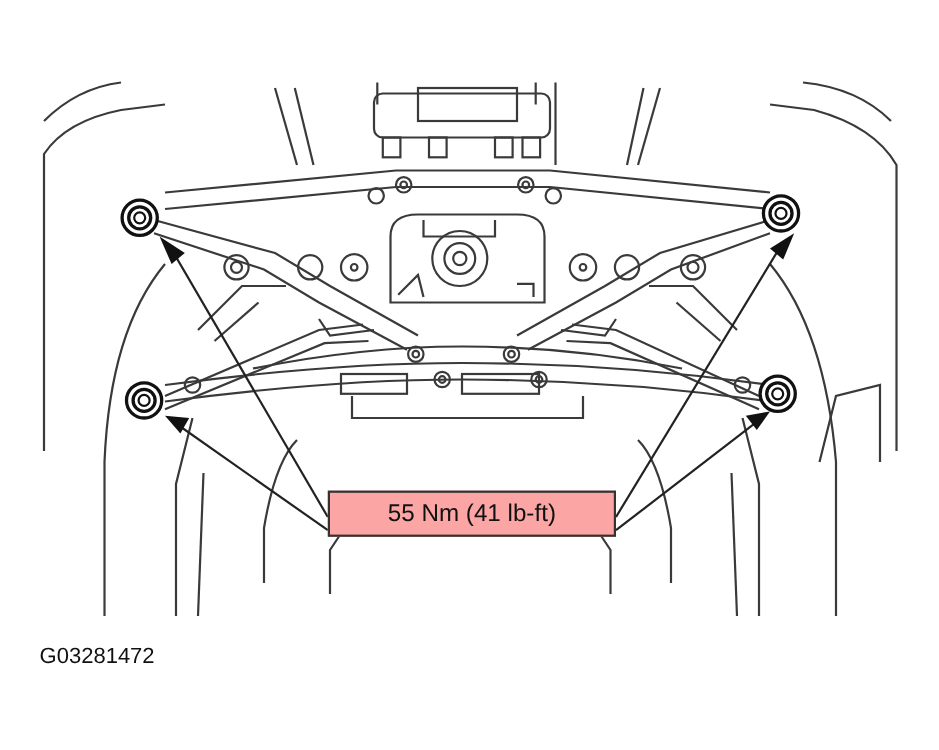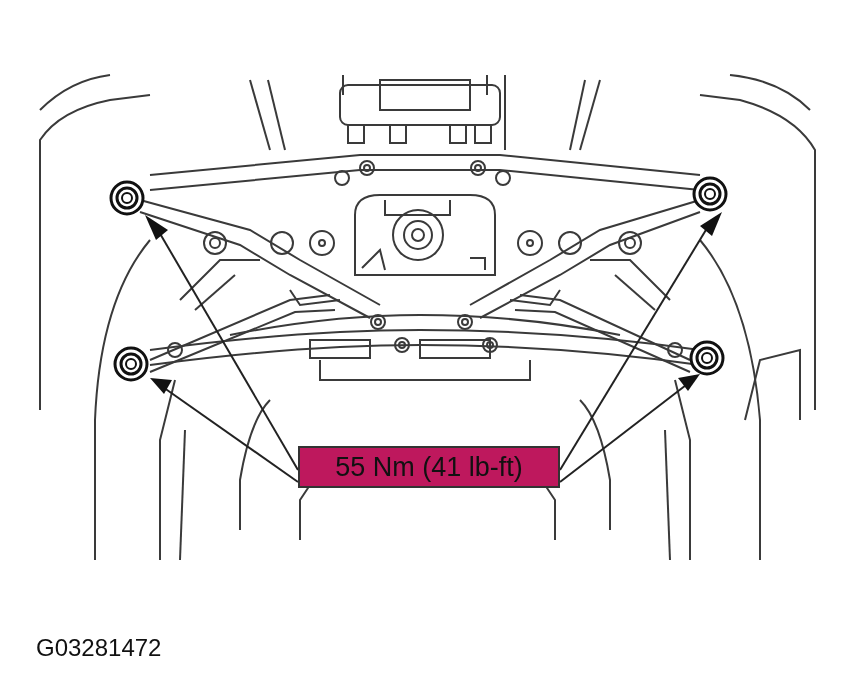--- a/index.html
+++ b/index.html
@@ -1,26 +1,26 @@
 <!DOCTYPE html>
 <html><head>
 <meta charset="utf-8">
 <style>
   html, body { margin: 0; padding: 0; background: #ffffff; }
   body { width: 854px; height: 682px; position: relative; overflow: hidden; font-family: "Liberation Sans", sans-serif; }
   #diagram { position: absolute; left: 0; top: 0; width: 854px; height: 682px; }
   .callout-box {
     position: absolute; left: 298px; top: 446px; width: 262px; height: 42px;
-    border: 2px solid #333; background: #be185d; box-sizing: border-box;
+    border: 2px solid #333; background: #fca5a5; box-sizing: border-box;
     display: flex; align-items: center; justify-content: center;
-    font-size: 27px; color: #111; letter-spacing: 0px;
+    font-size: 22px; color: #111; letter-spacing: 0px;
   }
   .fig-id {
     position: absolute; left: 36px; top: 586px;
-    font-size: 24px; color: #111; margin-top: 48px;
+    font-size: 20px; color: #111;
   }
 </style>
 </head>
 <body>
 
 <svg id="diagram" viewBox="0 0 854 682" xmlns="http://www.w3.org/2000/svg">
   <g fill="none" stroke="#3a3a3a" stroke-width="2">
 
     <path d="M40 110 Q70 80 110 75"></path>
     <path d="M40 410 L40 140 Q60 110 110 100 L150 95"></path>

